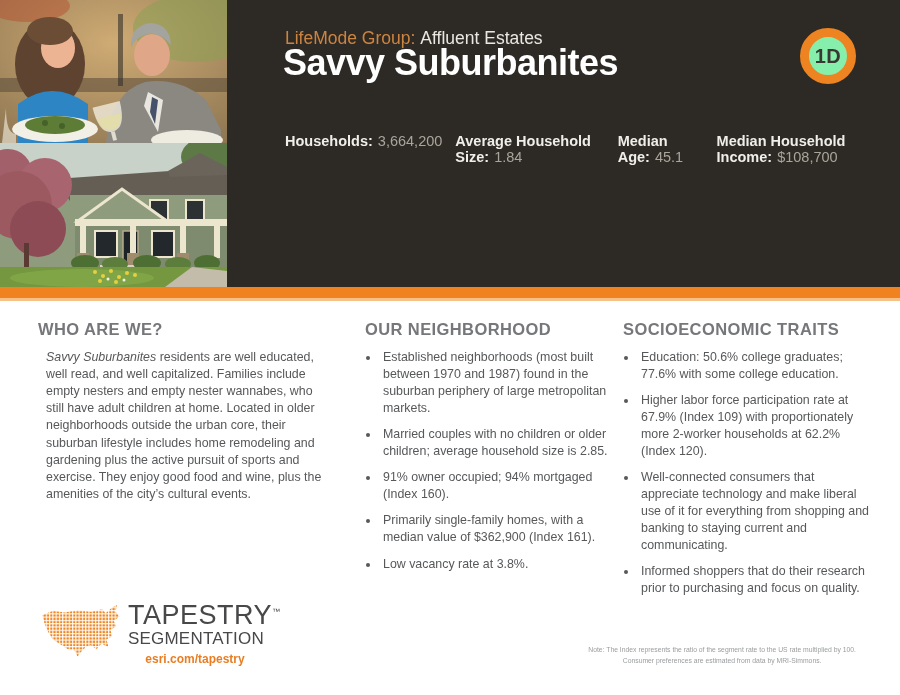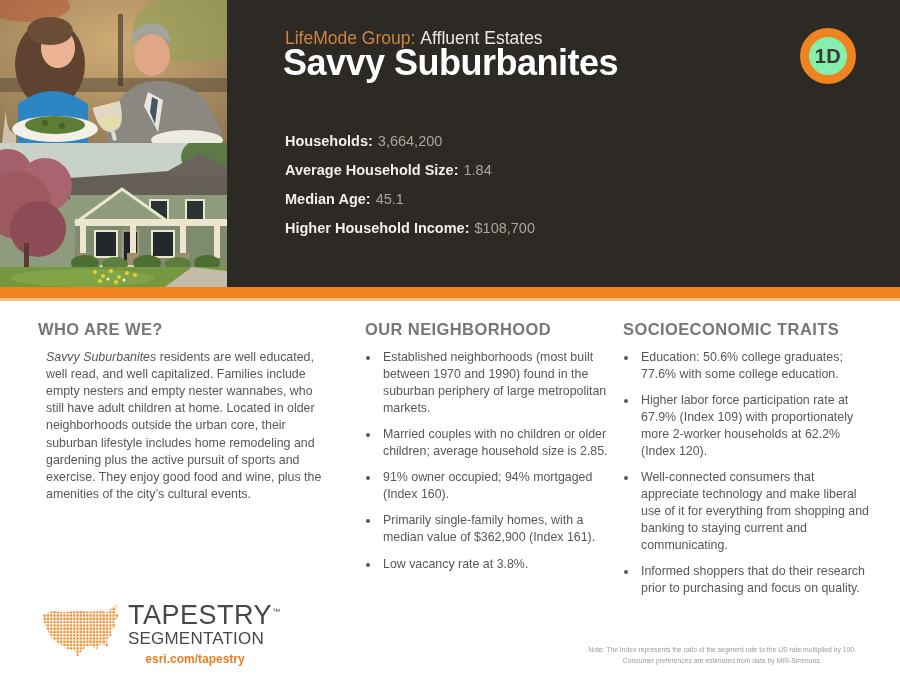--- a/index.html
+++ b/index.html
@@ -14,21 +14,21 @@
   .masthead{position:absolute;left:227px;top:0;width:673px;height:287px;background:#2d2a25;}
   .lifemode{position:absolute;left:58px;top:28px;font-size:17.5px;line-height:1.2;}
   .lm-label{color:#cd8440;}
   .lm-group{color:#e9e7e0;margin-left:5px;}
   .title{position:absolute;left:56px;top:42px;margin:0;font-size:36px;font-weight:bold;
          color:#ffffff;letter-spacing:-0.5px;}
   .badge{position:absolute;left:573px;top:28px;width:56px;height:56px;box-sizing:border-box;
          border:9px solid #ee8421;border-radius:50%;background:#86efac;display:flex;
          align-items:center;justify-content:center;}
   .badge span{font-size:20px;font-weight:bold;color:#3a3833;letter-spacing:0.5px;}
-  .stats{position:absolute;left:58px;top:133px;display:flex;flex-direction:column;gap:13px;
+  .stats{position:absolute;left:58px;top:133px;display:flex;flex-direction:row;gap:13px;
          font-size:14.5px;}
   .stat-label{color:#f0eee8;font-weight:bold;}
   .stat-value{color:#a9a59b;margin-left:5px;}
 
   
   .stripe{position:absolute;left:0;top:287px;width:900px;height:11px;background:#f0831f;}
   .stripe-light{position:absolute;left:0;top:298px;width:900px;height:3px;background:#f7c084;}
 
   
   .col{position:absolute;top:320px;}
@@ -155,36 +155,36 @@
       <span class="lm-label">LifeMode Group:</span><span class="lm-group">Affluent Estates</span>
     </div>
     <h1 class="title">Savvy Suburbanites</h1>
     <div class="badge">
       <span>1D</span>
     </div>
     <div class="stats">
         <div><span class="stat-label">Households:</span><span class="stat-value">3,664,200</span></div>
         <div><span class="stat-label">Average Household Size:</span><span class="stat-value">1.84</span></div>
         <div><span class="stat-label">Median Age:</span><span class="stat-value">45.1</span></div>
-        <div><span class="stat-label">Higher Household Income:</span><span class="stat-value">$108,700</span></div>
+        <div><span class="stat-label">Median Household Income:</span><span class="stat-value">$108,700</span></div>
       </div>
   </div>
 
   <div class="stripe"></div>
   <div class="stripe-light"></div>
 
   <section class="col col-who">
     <h2>WHO ARE WE?</h2>
     <p class="body-text"><span class="lead-italic">Savvy Suburbanites</span><span> residents are well educated, well read, and well capitalized. Families include empty nesters and empty nester wannabes, who still have adult children at home. Located in older neighborhoods outside the urban core, their suburban lifestyle includes home remodeling and gardening plus the active pursuit of sports and exercise. They enjoy good food and wine, plus the amenities of the city’s cultural events.</span></p>
   </section>
 
   <section class="col col-nbhd">
     <h2>OUR NEIGHBORHOOD</h2>
     <ul class="bullets">
-        <li>Established neighborhoods (most built between 1970 and 1990) found in the suburban periphery of large metropolitan markets.</li>
+        <li>Established neighborhoods (most built between 1970 and 1987) found in the suburban periphery of large metropolitan markets.</li>
         <li>Married couples with no children or older children; average household size is 2.85.</li>
         <li>91% owner occupied; 94% mortgaged (Index 160).</li>
         <li>Primarily single-family homes, with a median value of $362,900 (Index 161).</li>
         <li>Low vacancy rate at 3.8%.</li>
       </ul>
   </section>
 
   <section class="col col-socio">
     <h2>SOCIOECONOMIC TRAITS</h2>
     <ul class="bullets">

